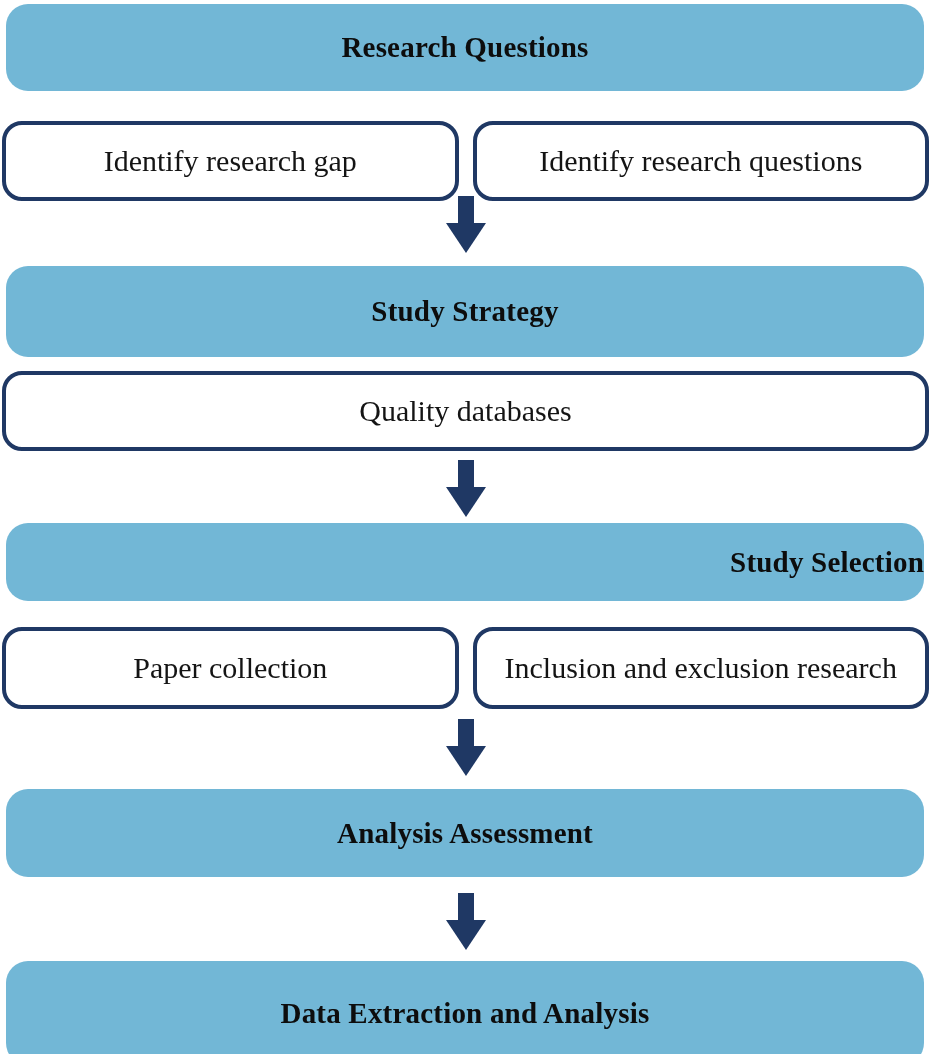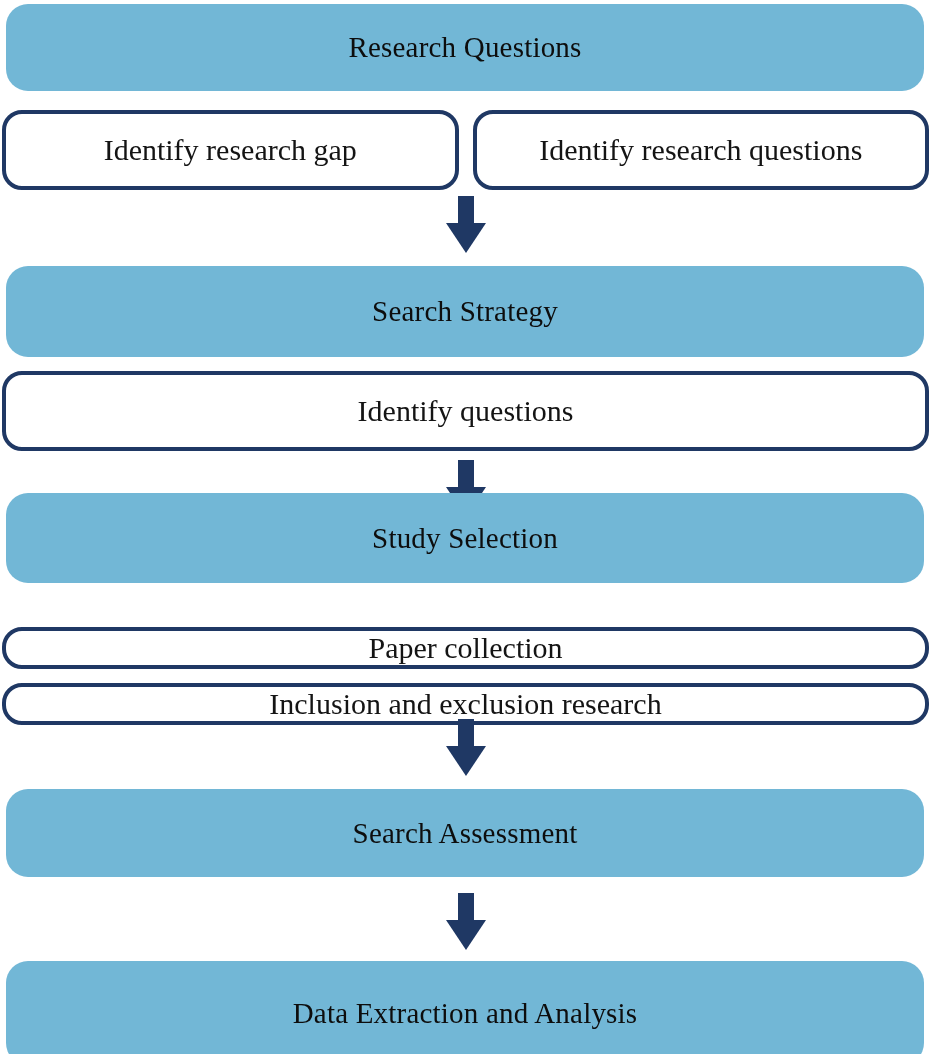--- a/index.html
+++ b/index.html
@@ -19,21 +19,21 @@
     position: absolute;
     left: 6px;
     right: 7px;
     background: #72B7D6;
     border-radius: 22px;
     display: flex;
     align-items: center;
     justify-content: center;
   }
   .header-bar .header-label {
-    font-weight: normal;
+    font-weight: bold;
     font-size: 29px;
     color: #0d0d0d;
     letter-spacing: 0.2px;
     text-align: center;
   }
   .boxes-row {
     position: absolute;
     left: 2px;
     right: 2px;
     display: flex;
@@ -58,27 +58,27 @@
   .arrow-row {
     position: absolute;
     left: 0;
     right: 0;
     display: flex;
     align-items: center;
     justify-content: center;
   }
   
   .h1 { top: 4px;   height: 87px; }
-  .b1 { top: 110px; height: 80px; font-family: Liberation Serif, serif; }
+  .b1 { top: 121px; height: 80px; font-family: Liberation Serif, serif; }
   .a1 { top: 196px; height: 57px; }
   .h2 { top: 266px; height: 91px; }
   .b2 { top: 371px; height: 80px; }
   .a2 { top: 460px; height: 57px; }
-  .h3 { top: 493px; height: 90px; }
-  .b3 { top: 627px; height: 82px; flex-direction: column; }
+  .h3 { top: 523px; height: 78px; justify-content: flex-end; }
+  .b3 { top: 627px; height: 82px; }
   .a3 { top: 719px; height: 57px; }
   .h4 { top: 789px; height: 88px; }
   .a4 { top: 893px; height: 57px; }
   .h5 { top: 961px; height: 104px; }
 </style>
 </head>
 <body>
 
 <div class="stage">
 
@@ -94,25 +94,25 @@
     </div>
   </div>
   <div class="arrow-row a1">
     <svg width="44" height="57" viewBox="0 0 44 57" aria-hidden="true">
       <rect x="14" y="0" width="16" height="28" fill="#1F3864"></rect>
       <polygon points="2,27 42,27 22,57" fill="#1F3864"></polygon>
     </svg>
   </div>
 
   <div class="header-bar h2">
-    <span class="header-label">Search Strategy</span>
+    <span class="header-label">Study Strategy</span>
   </div>
   <div class="boxes-row b2">
     <div class="step-box">
-      <span class="step-label">Identify questions</span>
+      <span class="step-label">Quality databases</span>
     </div>
   </div>
   <div class="arrow-row a2">
     <svg width="44" height="57" viewBox="0 0 44 57" aria-hidden="true">
       <rect x="14" y="0" width="16" height="28" fill="#1F3864"></rect>
       <polygon points="2,27 42,27 22,57" fill="#1F3864"></polygon>
     </svg>
   </div>
 
   <div class="header-bar h3">
@@ -127,21 +127,21 @@
     </div>
   </div>
   <div class="arrow-row a3">
     <svg width="44" height="57" viewBox="0 0 44 57" aria-hidden="true">
       <rect x="14" y="0" width="16" height="28" fill="#1F3864"></rect>
       <polygon points="2,27 42,27 22,57" fill="#1F3864"></polygon>
     </svg>
   </div>
 
   <div class="header-bar h4">
-    <span class="header-label">Search Assessment</span>
+    <span class="header-label">Analysis Assessment</span>
   </div>
   <div class="arrow-row a4">
     <svg width="44" height="57" viewBox="0 0 44 57" aria-hidden="true">
       <rect x="14" y="0" width="16" height="28" fill="#1F3864"></rect>
       <polygon points="2,27 42,27 22,57" fill="#1F3864"></polygon>
     </svg>
   </div>
 
   <div class="header-bar h5">
     <span class="header-label">Data Extraction and Analysis</span>

